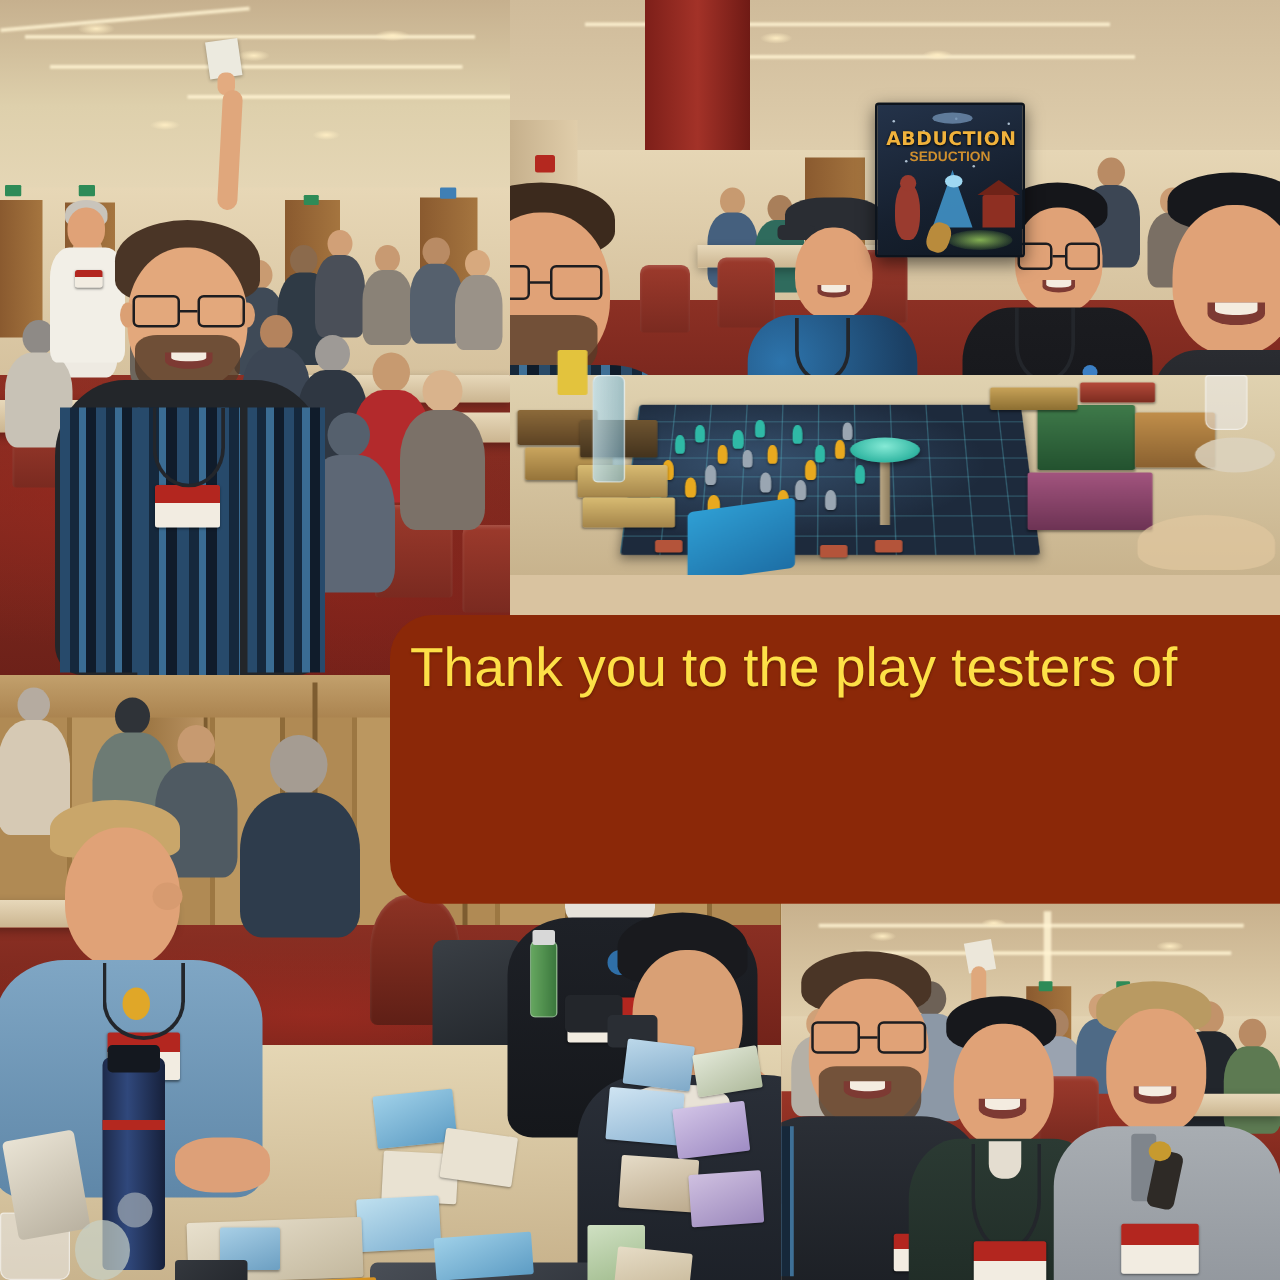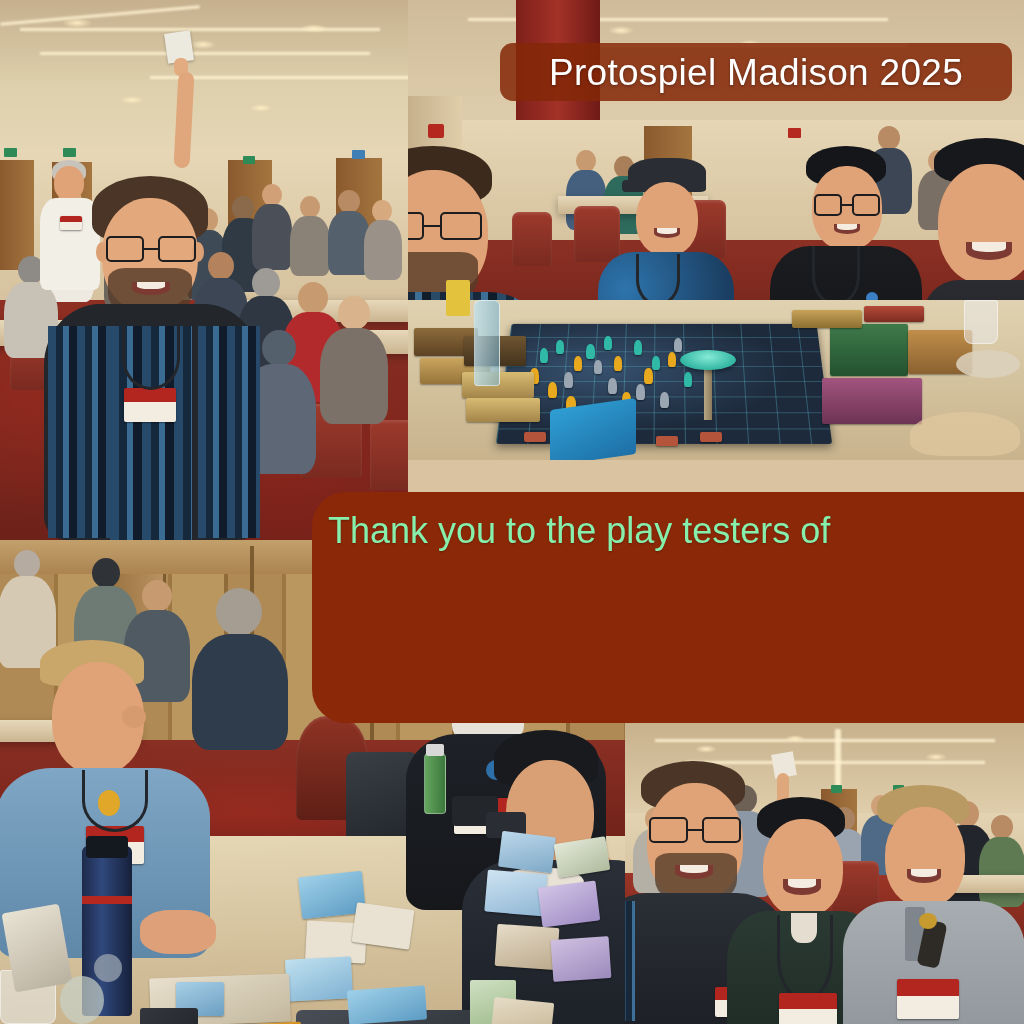--- a/index.html
+++ b/index.html
@@ -119,21 +119,21 @@
     color:#fff;font-size:37px;line-height:1;letter-spacing:.3px;
     text-shadow:0 1px 3px rgba(0,0,0,.35);white-space:nowrap;
   }
 
   .thanks-panel{
     position:absolute;left:312px;top:492px;width:712px;height:231px;
     background:#8b2808;border-radius:34px 0 0 34px;
     padding:14px 0 0 14px;
   }
   .thanks-line1{
-    color:#86efac;font-size:36px;line-height:1.05;white-space:nowrap;
+    color:#fde047;font-size:44px;line-height:1.05;white-space:nowrap;
     margin:6px 0 0 2px;text-shadow:0 1px 2px rgba(0,0,0,.25);
   }
   .thanks-line2{
     color:#fff;font-size:88px;line-height:1.02;white-space:nowrap;
     margin:2px 0 0 0;letter-spacing:-.5px;text-shadow:0 2px 4px rgba(0,0,0,.25);
   }
 
   
   .bottle{position:absolute;border-radius:6px 6px 4px 4px;}
   .cup{position:absolute;border-radius:3px 3px 8px 8px;background:rgba(235,235,235,.55);border:1px solid rgba(255,255,255,.5);}
@@ -372,20 +372,40 @@
 
       <div class="fg" style="left:520px;top:138px;">
         <div class="fg-hair" style="left:6px;top:0;width:104px;height:46px;background:#17181c;"></div>
         <div class="fg-head" style="left:10px;top:26px;width:100px;height:120px;"></div>
         <div class="mouth" style="left:38px;top:104px;width:46px;height:18px;">
             <div class="smile-teeth"></div>
           </div>
         <div class="fg-torso" style="left:-6px;top:142px;width:140px;height:150px;background:linear-gradient(180deg,#2a2c31,#17181c);"></div>
       </div>
 
+      <div class="gamebox" style="left:292px;top:82px;width:120px;height:124px;">
+        <div class="gb-star" style="left:12px;top:12px;"></div>
+        <div class="gb-star" style="left:36px;top:20px;"></div>
+        <div class="gb-star" style="left:62px;top:10px;"></div>
+        <div class="gb-star" style="left:88px;top:24px;"></div>
+        <div class="gb-star" style="left:104px;top:14px;"></div>
+        <div class="gb-star" style="left:22px;top:44px;"></div>
+        <div class="gb-star" style="left:76px;top:48px;"></div>
+        <div style="position:absolute;left:44px;top:6px;width:32px;height:9px;border-radius:50%;background:#6f8fb0;opacity:.8;"></div>
+        <div class="gb-title" style="top:18px;font-size:15px;">ABDUCTION</div>
+        <div class="gb-sub" style="top:36px;font-size:11px;">SEDUCTION</div>
+        <div class="gb-beam" style="left:44px;top:52px;"></div>
+        <div style="position:absolute;left:54px;top:56px;width:14px;height:10px;border-radius:50%;background:#9fd8f2;"></div>
+        <div class="gb-alien" style="left:14px;top:62px;width:20px;height:46px;"></div>
+        <div class="gb-alien" style="left:18px;top:56px;width:13px;height:13px;border-radius:50%;"></div>
+        <div class="gb-barn" style="left:84px;top:72px;width:26px;height:26px;"></div>
+        <div class="gb-barn-roof" style="left:80px;top:60px;"></div>
+        <div class="gb-crop" style="left:56px;top:100px;width:52px;height:16px;"></div>
+        <div style="position:absolute;left:40px;top:94px;width:18px;height:24px;border-radius:40%;background:#b98b3c;transform:rotate(18deg);"></div>
+      </div>
 
       <div style="position:absolute;left:0;top:300px;width:100%;height:160px;background:linear-gradient(180deg,#dccaa7,#cdb territory);"></div>
       <div style="position:absolute;left:0;top:300px;width:100%;height:160px;background:linear-gradient(180deg,#ded0ae,#c9b territory 100%);"></div>
       <div style="position:absolute;left:0;top:300px;width:100%;height:160px;background:linear-gradient(180deg,#e0d2b0,#c8b38d);"></div>
 
       <div class="board" style="left:96px;top:318px;width:320px;height:126px;transform:perspective(400px) rotateX(18deg);"></div>
 
       <div class="meeple" style="left:122px;top:368px;width:9px;height:16px;background:#e8a91f;"></div>
       <div class="meeple" style="left:140px;top:382px;width:9px;height:16px;background:#e8a91f;"></div>
       <div class="meeple" style="left:158px;top:396px;width:10px;height:17px;background:#e8a91f;"></div>
@@ -641,21 +661,18 @@
           </div>
         <div class="fg-torso" style="left:-26px;top:116px;width:182px;height:186px;background:linear-gradient(180deg,#a8adb2,#898e95);"></div>
         <div style="position:absolute;left:36px;top:122px;width:20px;height:54px;background:#7f858c;border-radius:3px;"></div>
         <div style="position:absolute;left:52px;top:136px;width:22px;height:46px;border-radius:6px;background:#2e2a26;transform:rotate(12deg);"></div>
         <div style="position:absolute;left:50px;top:128px;width:18px;height:16px;border-radius:50%;background:#c79a2f;"></div>
         <div class="badge" style="left:28px;top:194px;width:62px;height:40px;"></div>
       </div>
     </div>
   </div>
 
-  <div class="title-banner">
-    <span>Protospiel Madison 2025</span>
-  </div>
 
   <div class="thanks-panel">
     <div class="thanks-line1">Thank you to the play testers of</div>
   </div>
 
 </div>
 
 </body></html>

